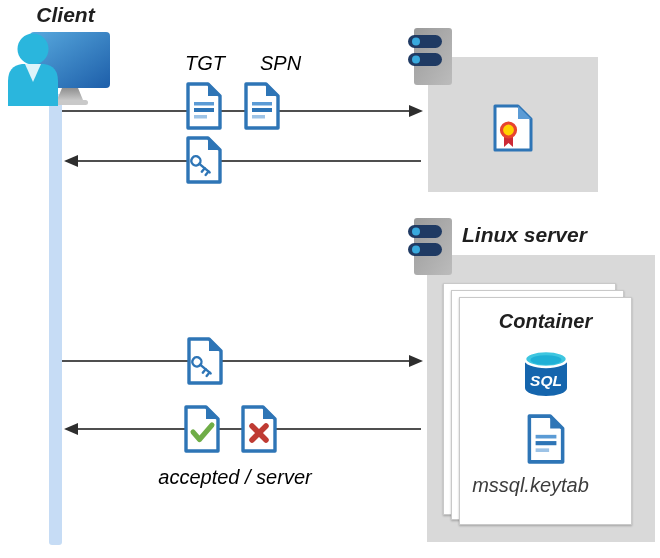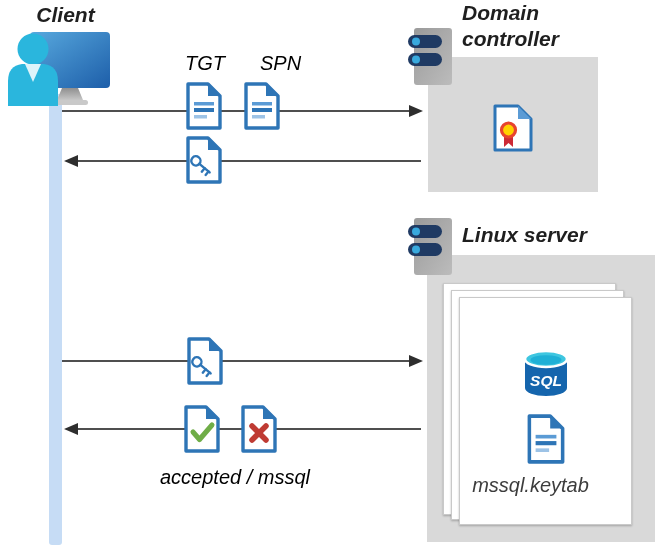--- a/index.html
+++ b/index.html
@@ -64,21 +64,21 @@
   <div class="abs arrowhead-left" style="left:64px;top:155px;"></div>
 
   <div class="abs hline" style="left:62px;top:360px;width:349px;"></div>
   <div class="abs arrowhead-right" style="left:409px;top:355px;"></div>
 
   <div class="abs hline" style="left:77px;top:428px;width:344px;"></div>
   <div class="abs arrowhead-left" style="left:64px;top:423px;"></div>
 
   <div class="abs plain-label txt-center" style="left:185px;top:52px;width:40px;">TGT</div>
   <div class="abs plain-label txt-center" style="left:260px;top:52px;width:40px;">SPN</div>
-  <div class="abs plain-label txt-center" style="left:125px;top:466px;width:220px;">accepted / mssql</div>
+  <div class="abs plain-label txt-center" style="left:125px;top:466px;width:220px;">accepted / server</div>
 
   <div class="abs icon" style="left:185px;top:81px;">
     <svg width="38" height="50" viewBox="0 0 38 50">
       <path d="M3 3 H23 L35 15 V47 H3 Z" fill="#fff" stroke="#2e75b6" stroke-width="3.4" stroke-linejoin="round"></path>
       <path d="M23 3 L35 15 H23 Z" fill="#2e75b6"></path>
       <rect x="9" y="21" width="20" height="3.5" fill="#5b9bd5"></rect>
       <rect x="9" y="27" width="20" height="4" fill="#2e75b6"></rect>
       <rect x="9" y="34" width="13" height="3.5" fill="#9dc3e6"></rect>
     </svg>
   </div>
@@ -146,21 +146,20 @@
         </linearGradient>
       </defs>
       <rect x="6" y="0" width="38" height="57" rx="3" fill="url(#srvgrad)"></rect>
       <rect x="0" y="7" width="34" height="13" rx="6.5" fill="#1f3a63"></rect>
       <circle cx="8" cy="13.5" r="4" fill="#38a9dd"></circle>
       <rect x="0" y="25" width="34" height="13" rx="6.5" fill="#1f3a63"></rect>
       <circle cx="8" cy="31.5" r="4" fill="#38a9dd"></circle>
     </svg>
   </div>
 
-  <div class="abs heading" style="left:462px;top:0px;width:130px;z-index:3;">Domain controller</div>
 
   <div class="abs icon" style="left:491px;top:103px;">
     <svg width="44" height="50" viewBox="0 0 44 50">
       <path d="M4 3 H27 L40 16 V47 H4 Z" fill="#fff" stroke="#2e75b6" stroke-width="3" stroke-linejoin="round"></path>
       <path d="M27 3 L40 16 H27 Z" fill="#5b9bd5"></path>
       <path d="M13 31 L13 44 L17.5 40 L22 44 L22 31 Z" fill="#cc2936"></path>
       <circle cx="17.5" cy="27" r="7" fill="#ffd100" stroke="#e8432e" stroke-width="3.2"></circle>
     </svg>
   </div>
 
@@ -175,20 +174,21 @@
       <circle cx="8" cy="31.5" r="4" fill="#38a9dd"></circle>
     </svg>
   </div>
 
   <div class="abs heading" style="left:462px;top:222px;width:180px;z-index:3;">Linux server</div>
 
   <div class="card" style="left:443px;top:283px;height:230px;z-index:2;"></div>
   <div class="card" style="left:451px;top:290px;height:228px;z-index:3;"></div>
 
   <div class="card card-front" style="left:459px;top:297px;height:226px;">
+    <div class="abs card-title" style="left:0;top:12px;width:171px;">Container</div>
 
     <div class="abs" style="left:63px;top:52px;">
       <svg width="46" height="48" viewBox="0 0 46 48">
         <path d="M2 9 L2 38 A21 8 0 0 0 44 38 L44 9 Z" fill="#1565ad"></path>
         <ellipse cx="23" cy="9" rx="21" ry="8" fill="#3ec6e0" stroke="#ffffff" stroke-width="2.6"></ellipse>
         <ellipse cx="23" cy="10" rx="15.5" ry="4.8" fill="#1fb0d6"></ellipse>
         <text x="23" y="36" text-anchor="middle" font-size="15.5" font-weight="bold" fill="#ffffff">SQL</text>
       </svg>
     </div>
 

